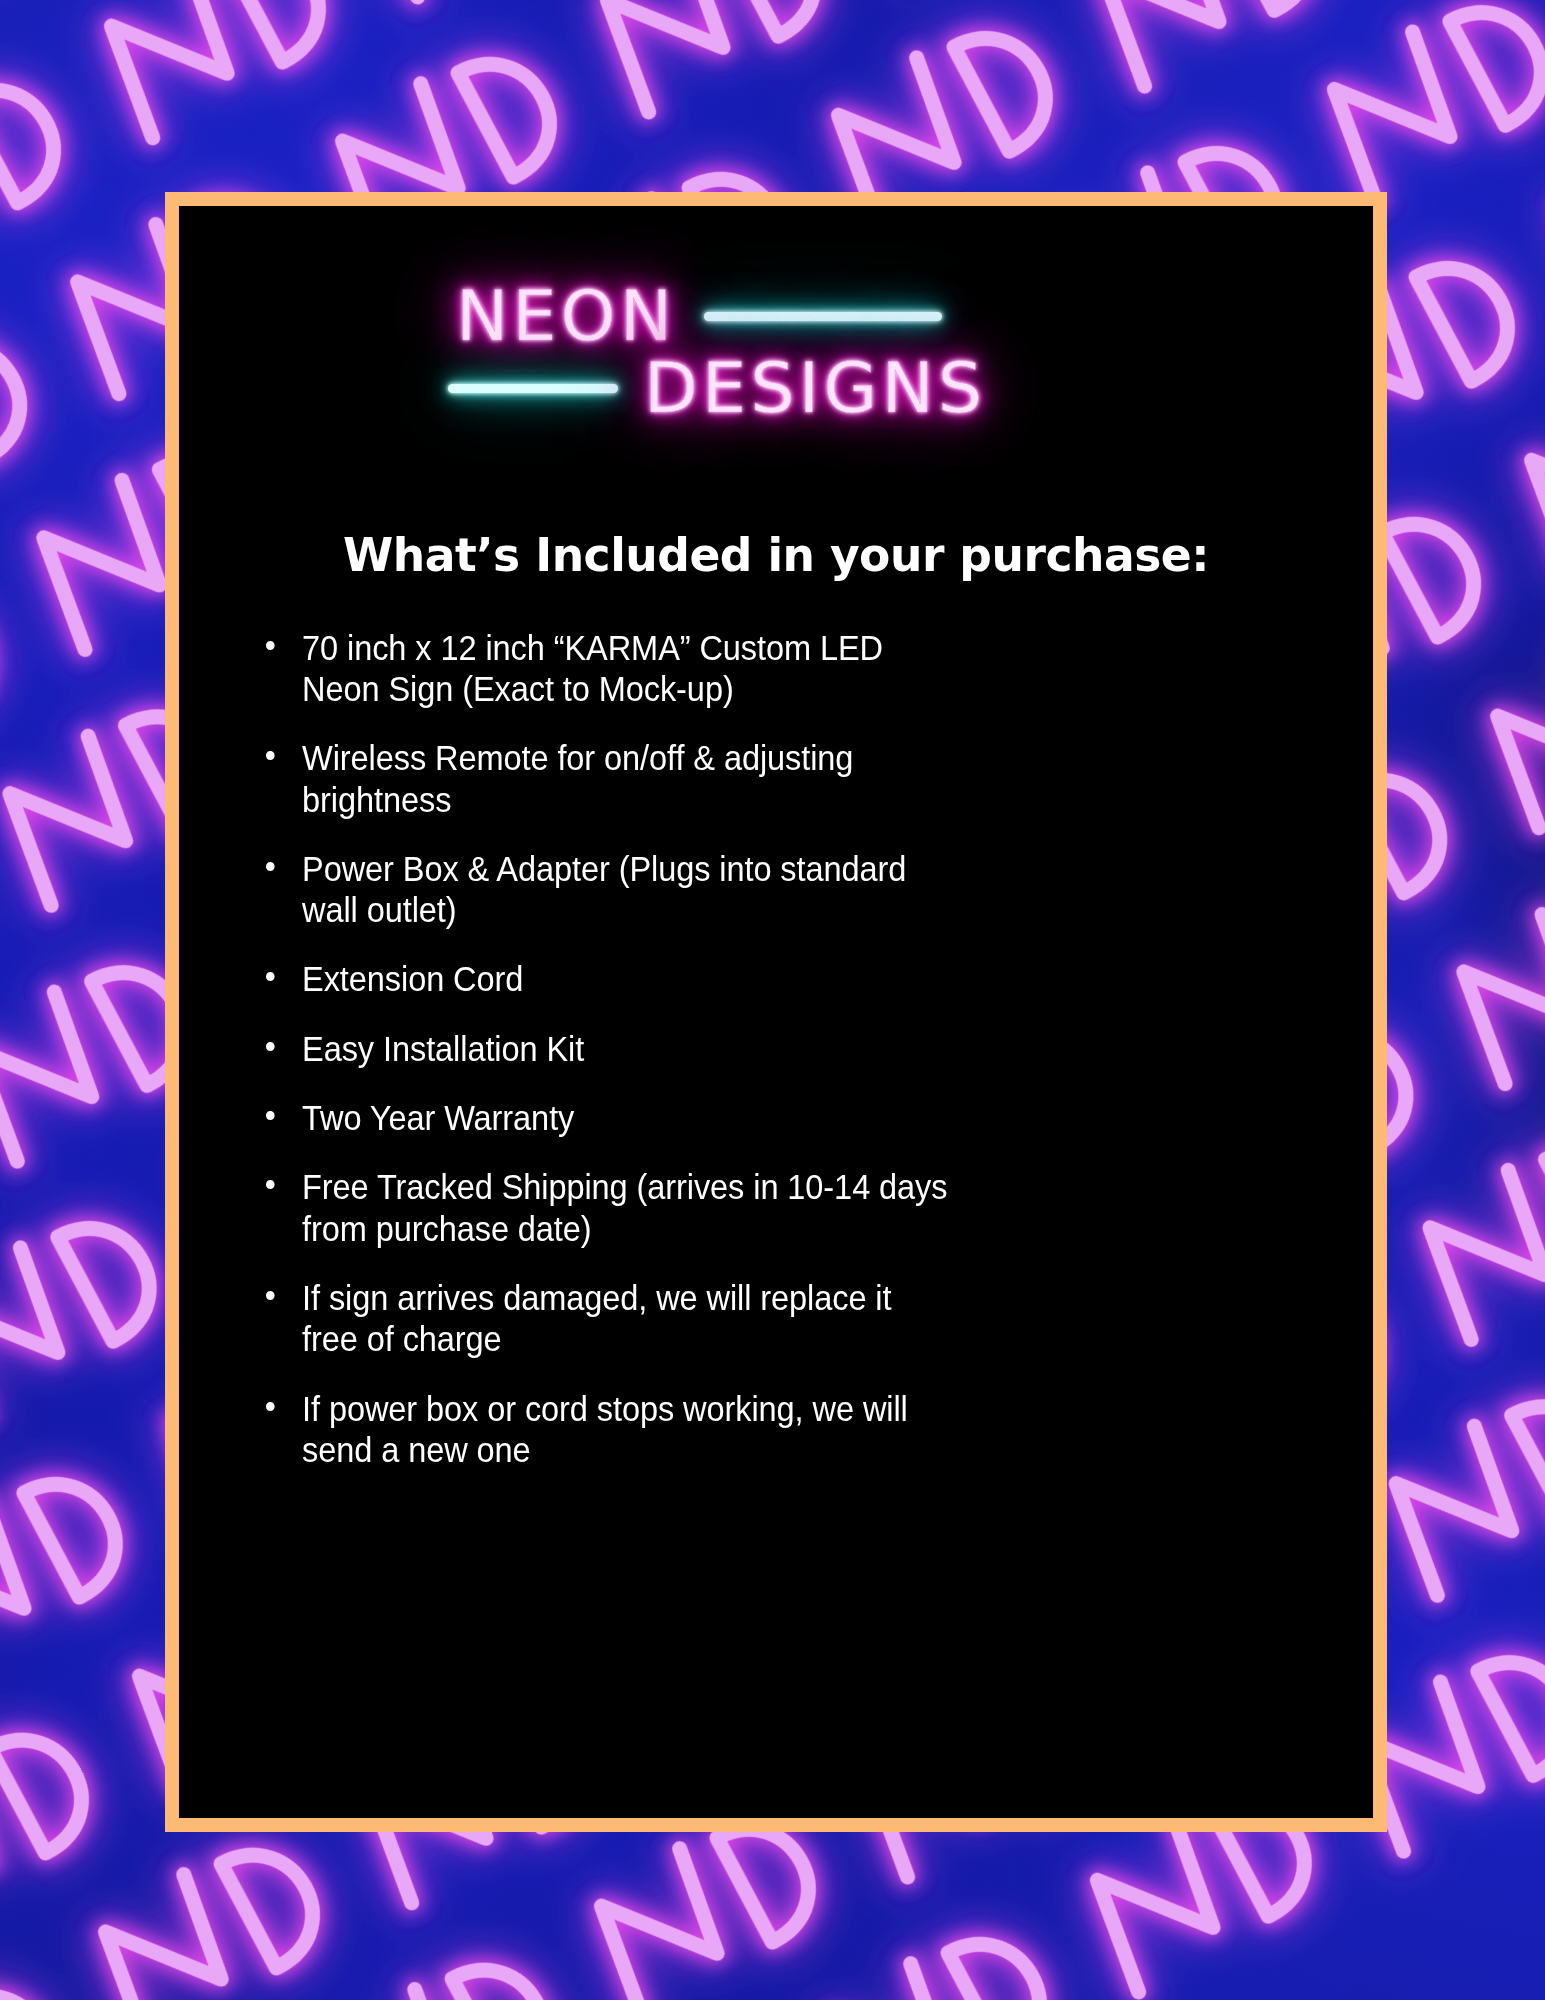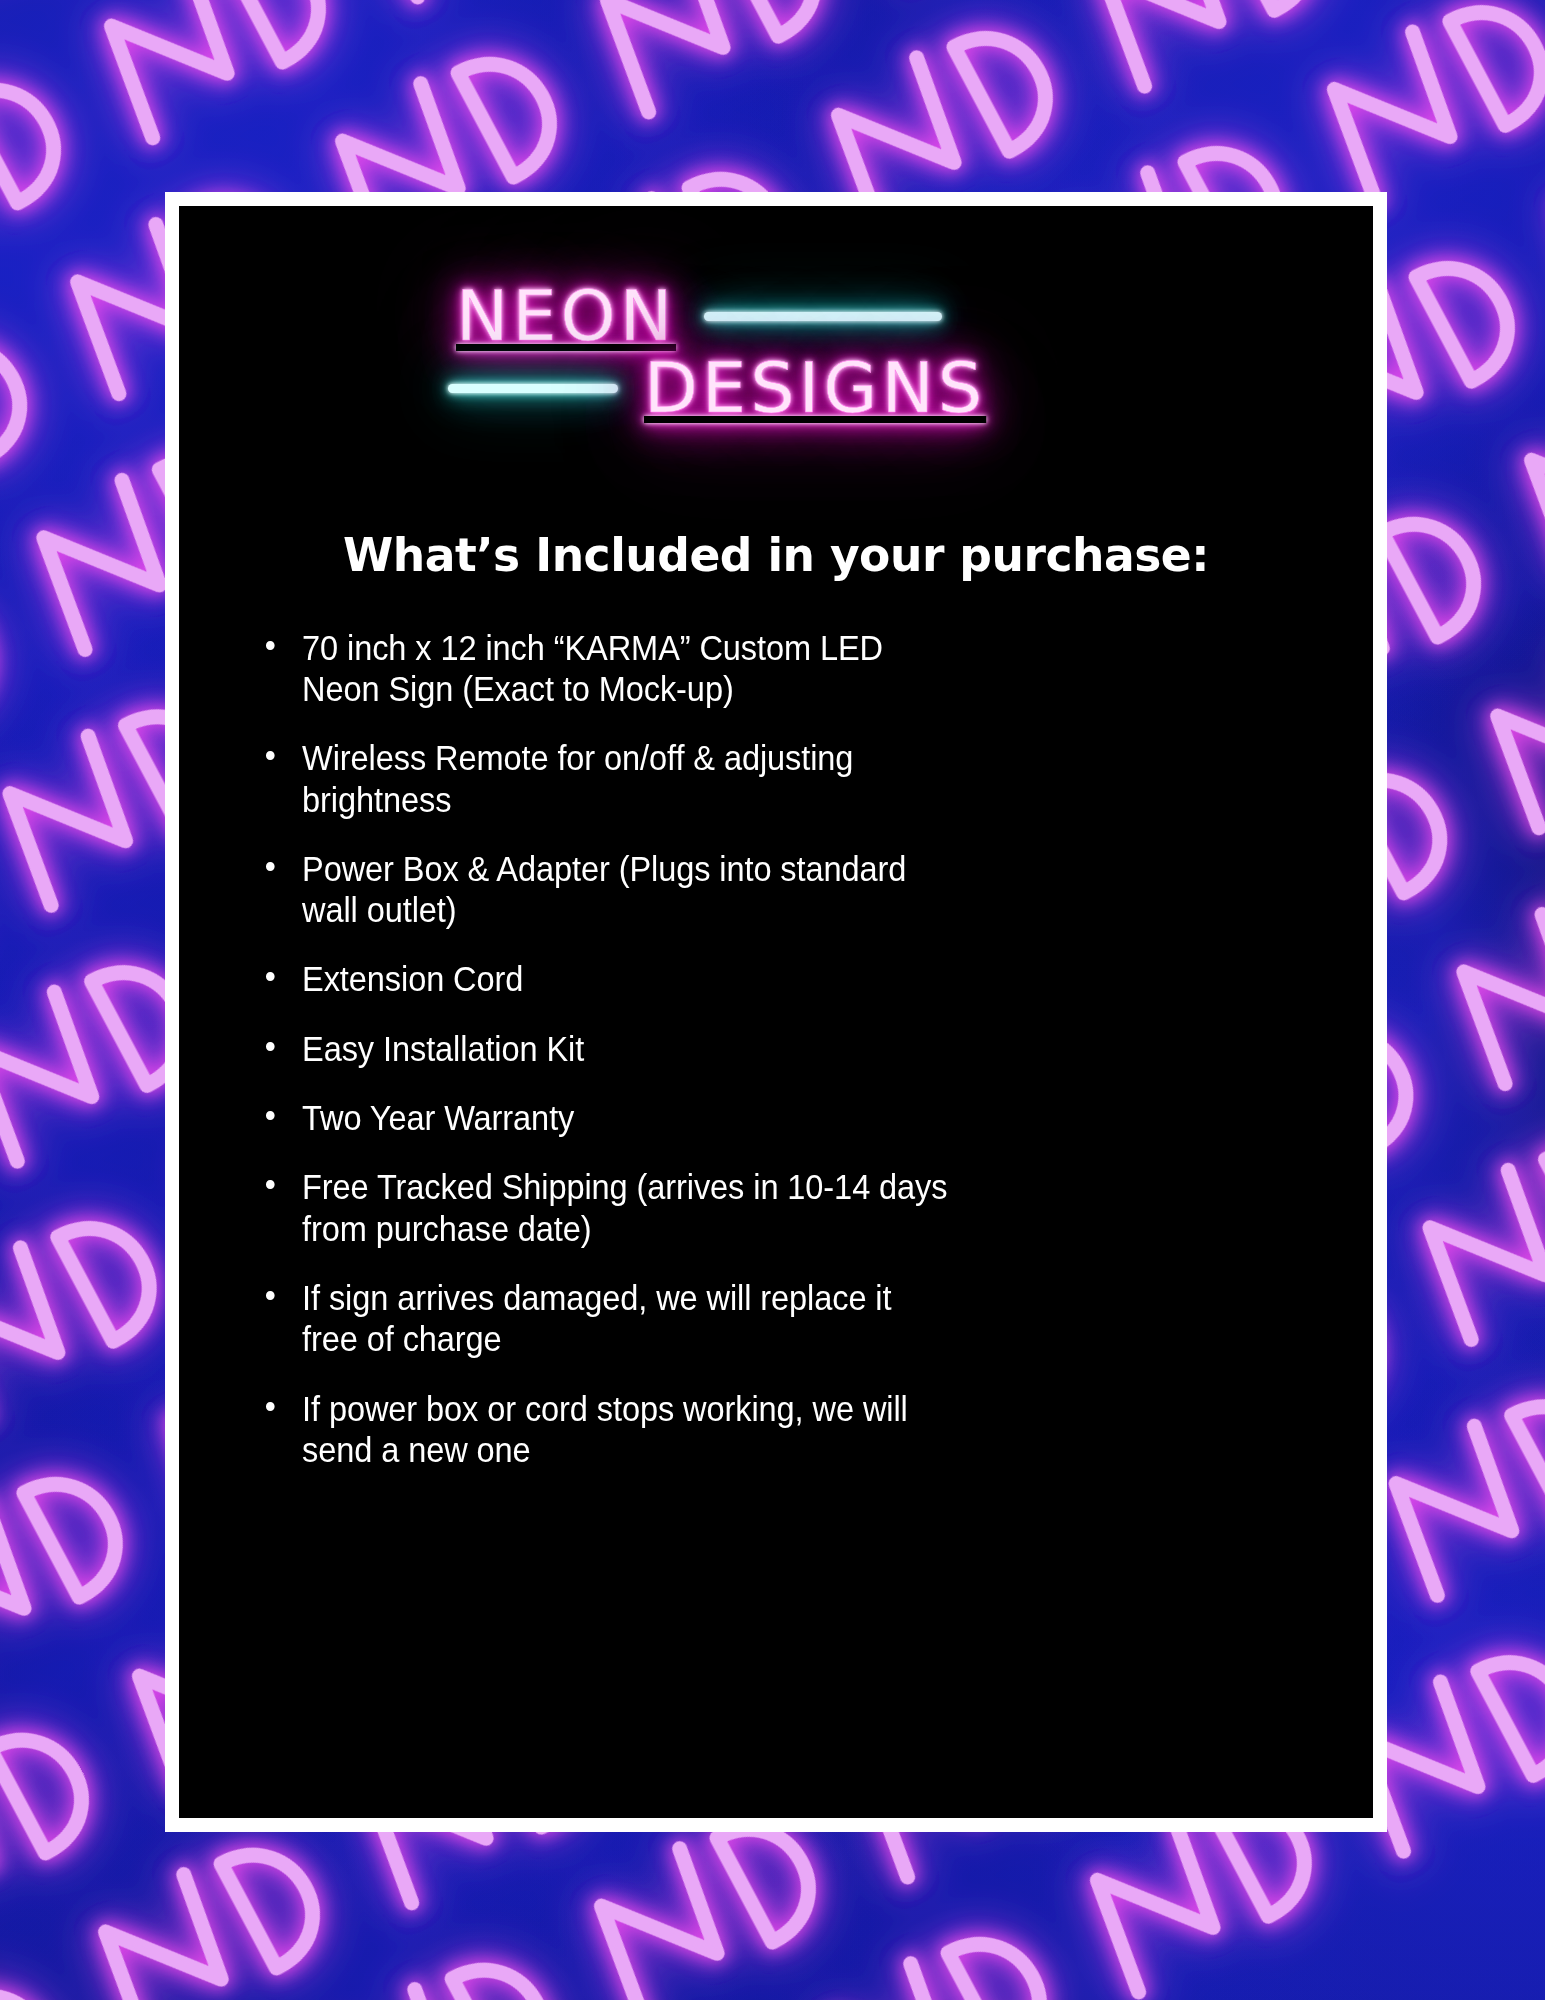--- a/index.html
+++ b/index.html
@@ -59,24 +59,23 @@
   }
   #bg-strokes svg { display:block; width: 100%; height: 100%; }
 
   
   #card-frame {
     position: absolute;
     left: 165px;
     top: 192px;
     width: 1222px;
     height: 1640px;
-    background: #ffffff;
+    background: #fdba74;
     box-sizing: border-box;
     padding: 14px;
-    text-decoration: underline;
   }
   #card {
     width: 100%;
     height: 100%;
     background: #000000;
     box-sizing: border-box;
     position: relative;
     overflow: hidden;
   }
 

